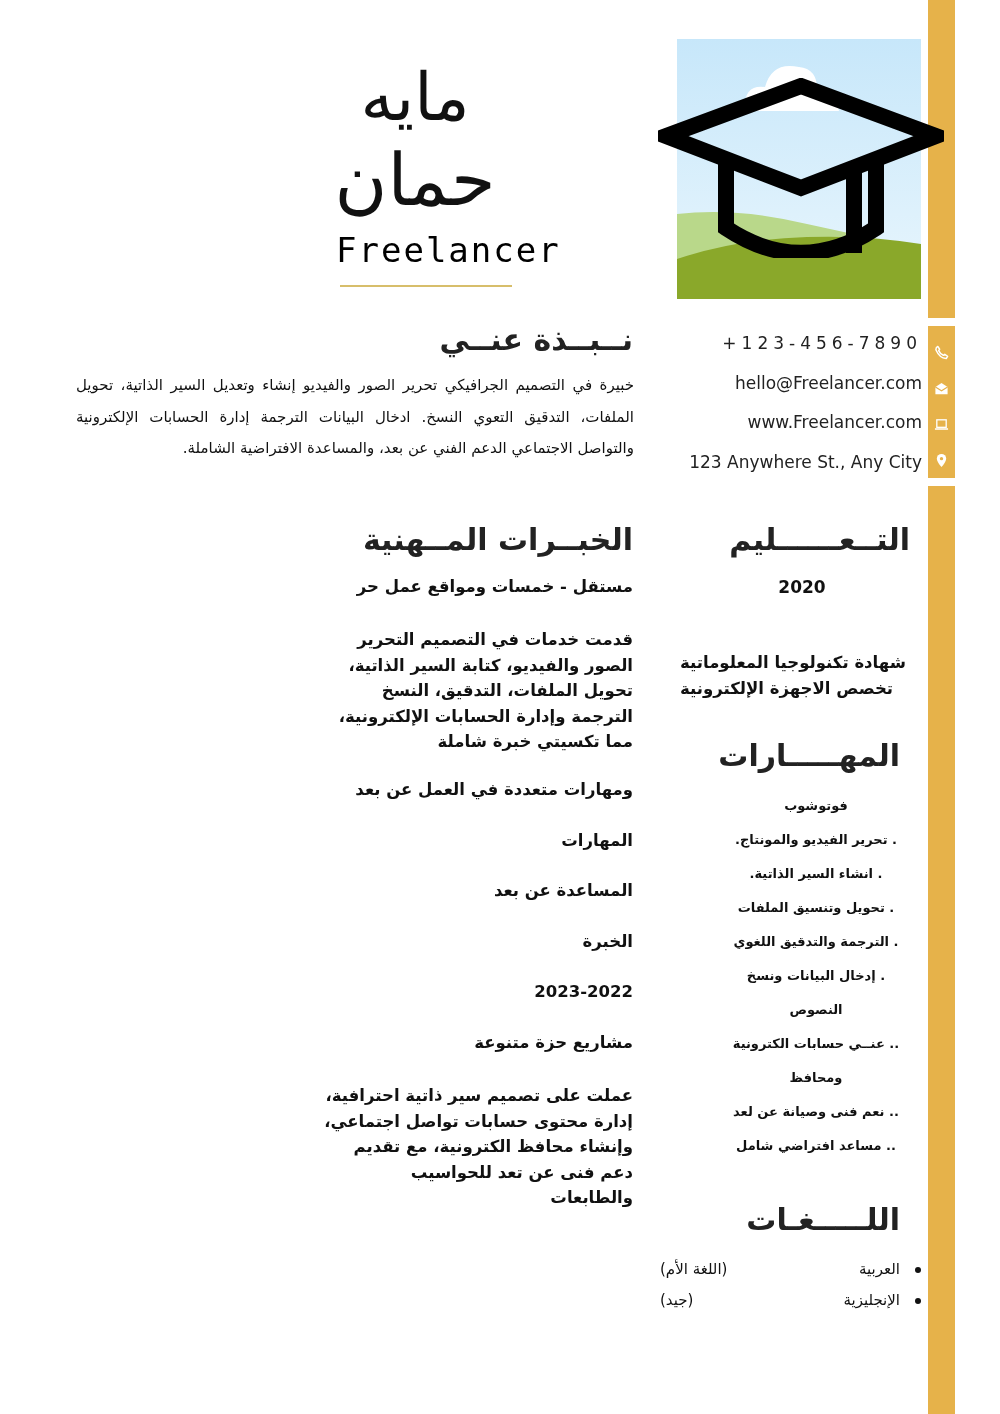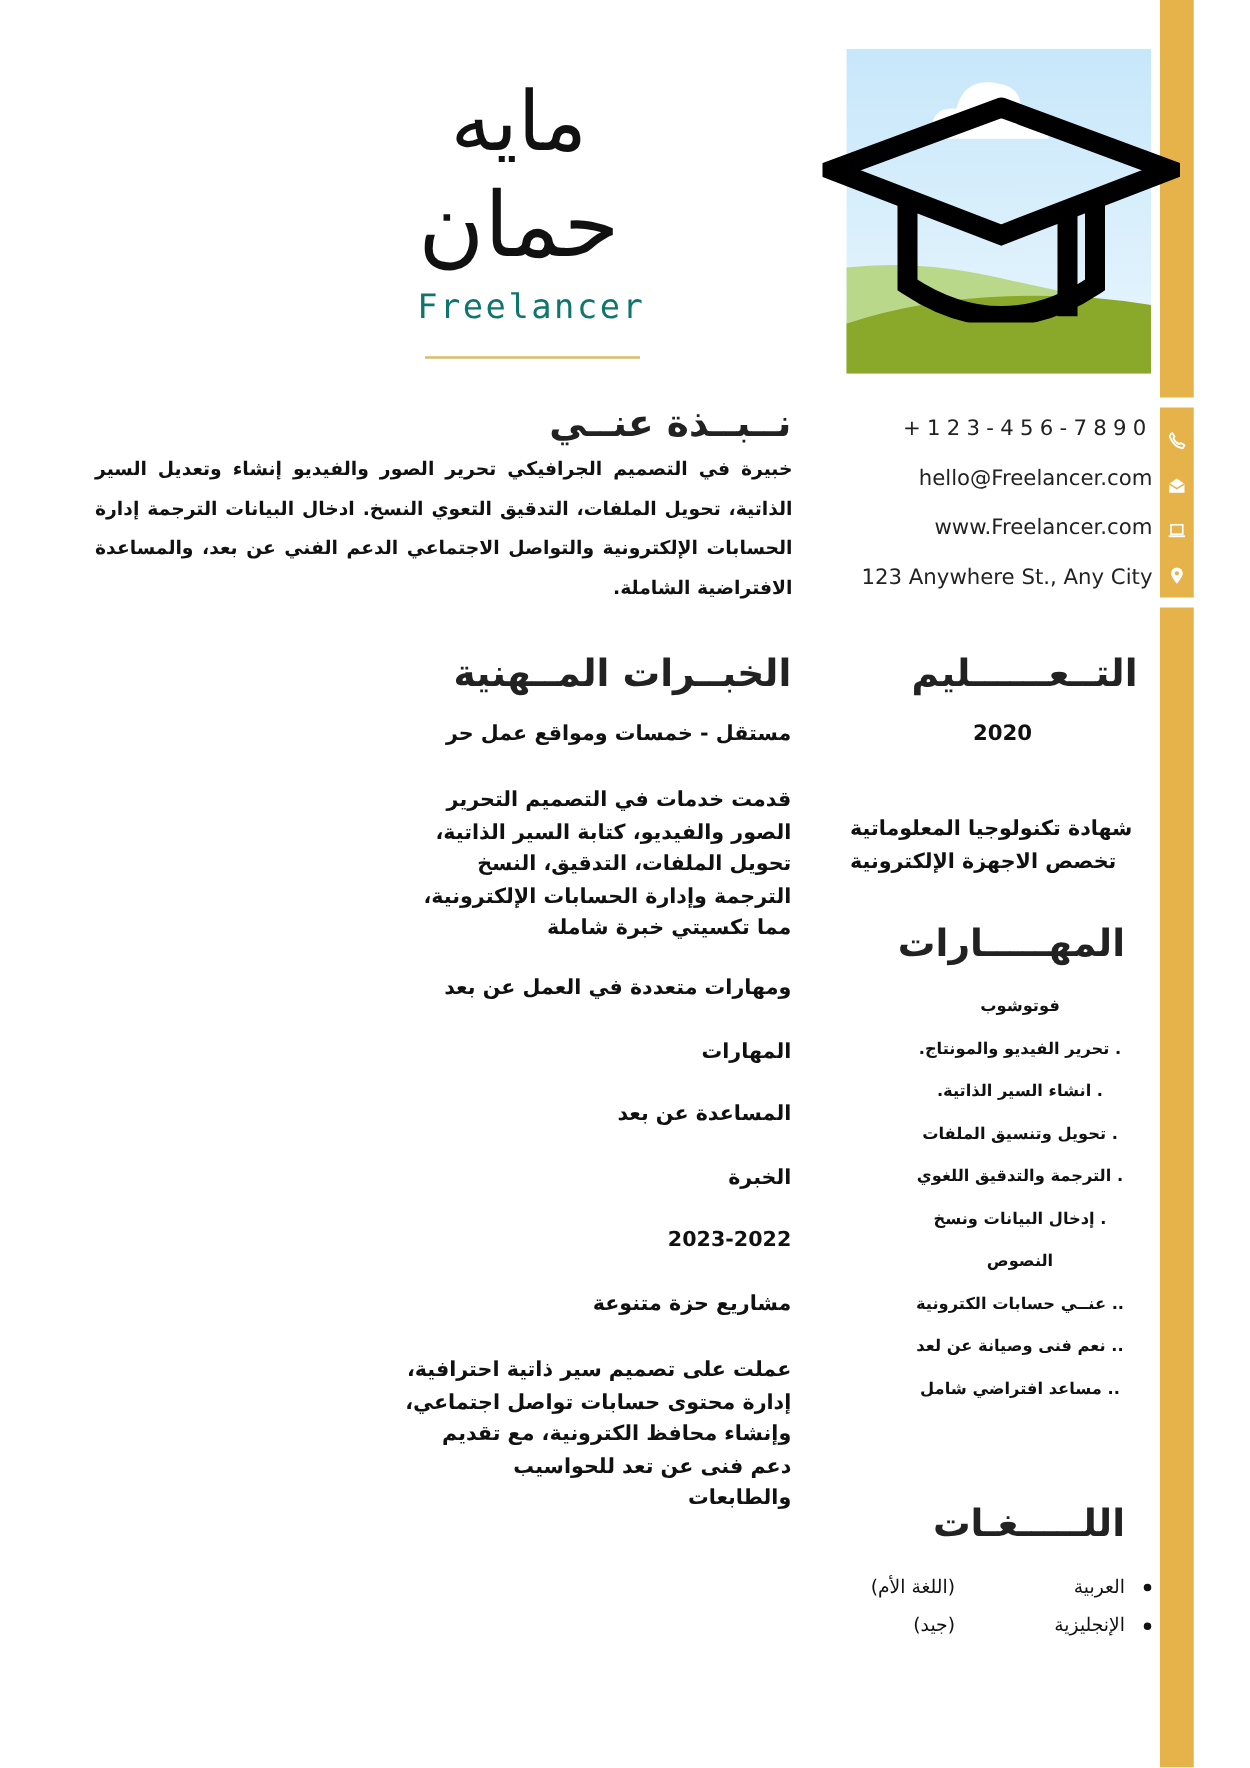--- a/index.html
+++ b/index.html
@@ -12,48 +12,48 @@
     .bar.bottom { top: 486px; height: 928px; }
     .bar-icon { width: 27px; height: 39px; display: flex; align-items: center; justify-content: center; }
     .bar-icon svg { width: 15px; height: 15px; }
 
     .photo { position: absolute; left: 677px; top: 39px; width: 244px; height: 260px; overflow: hidden; }
     .grad-cap { position: absolute; left: 658px; top: 78px; width: 286px; height: 180px; }
 
     .name { position: absolute; left: 300px; top: 58px; width: 230px; text-align: center; direction: rtl; font-family: "DejaVu Sans", sans-serif; font-weight: 300; color: #111; }
     .name .line1 { font-size: 66px; line-height: 80px; letter-spacing: 2px; }
     .name .line2 { font-size: 72px; line-height: 84px; letter-spacing: 2px; }
-    .role { position: absolute; left: 320px; top: 230px; width: 210px; text-align: center; font-family: "DejaVu Sans Mono", monospace; font-size: 27px; letter-spacing: 2px; color: #0f766e; }
+    .role { position: absolute; left: 336px; top: 230px; width: 210px; text-align: center; font-family: "DejaVu Sans Mono", monospace; font-size: 34px; letter-spacing: 2px; color: #000000; }
     .role-line { position: absolute; left: 340px; top: 285px; width: 172px; height: 2px; background: #D7BE6B; }
 
     .section-title { position: absolute; direction: rtl; text-align: right; font-family: "DejaVu Sans", sans-serif; font-weight: 700; font-size: 30px; color: #222; letter-spacing: 3px; }
 
     .about-title { right: 367px; top: 322px; }
-    .about-text { position: absolute; left: 76px; top: 360px; width: 558px; direction: rtl; text-align: justify; font-weight: bold; font-size: 15px; line-height: 31.5px; color: #111; }
+    .about-text { position: absolute; left: 76px; top: 370px; width: 558px; direction: rtl; text-align: justify; font-weight: normal; font-size: 15px; line-height: 31.5px; color: #111; }
 
     .exp-title { right: 367px; top: 522px; }
     .exp-block { position: absolute; right: 367px; direction: rtl; text-align: right; font-weight: bold; font-size: 16.5px; color: #111; }
     .exp-para { line-height: 25.5px; }
 
     .contact-list { position: absolute; right: 78px; top: 328px; text-align: right; font-family: "DejaVu Sans", sans-serif; font-size: 17px; color: #222; }
     .contact-item { height: 39.5px; line-height: 30px; white-space: nowrap; }
     .contact-item.phone { letter-spacing: 5px; }
 
     .edu-title { right: 90px; top: 522px; }
     .edu-year { position: absolute; left: 760px; width: 84px; top: 577px; text-align: center; font-weight: bold; font-size: 17px; color: #111; }
     .edu-degree { position: absolute; left: 680px; width: 245px; top: 650px; text-align: left; direction: rtl; font-weight: bold; font-size: 16.5px; line-height: 25.5px; color: #111; }
 
     .skills-title { right: 100px; top: 738px; }
     .skills-list { position: absolute; left: 716px; width: 200px; top: 794px; text-align: center; direction: rtl; font-weight: bold; font-size: 13px; color: #111; }
     .skill-item { height: 34px; line-height: 24px; }
 
     .lang-title { right: 100px; top: 1202px; }
     .lang-bullet { position: absolute; left: 915px; width: 6px; height: 6px; border-radius: 50%; background: #111; }
     .lang-name { position: absolute; width: 120px; right: 100px; text-align: right; direction: rtl; font-size: 15px; }
-    .lang-level { position: absolute; width: 120px; right: 236px; text-align: right; direction: rtl; font-size: 15px; }
+    .lang-level { position: absolute; width: 120px; right: 220px; text-align: left; direction: rtl; font-size: 15px; }
   </style>
 </head>
 <body>
 
 <div class="bar top"></div>
 <div class="bar contact">
   <span class="bar-icon">
     <svg viewBox="0 0 16 16">
         <path d="M4 1.5 L6 4.5 L5 6 Q6.5 9.5 10 11 L11.5 10 L14.5 12 L13 14.5 Q6 14 2 5 Q2 2.5 4 1.5 Z" fill="none" stroke="#fff" stroke-width="1.6" stroke-linejoin="round"></path>
       </svg>
@@ -149,20 +149,21 @@
 <div class="section-title skills-title">المهـــــارات</div>
 <div class="skills-list">
   <div class="skill-item">فوتوشوب</div>
   <div class="skill-item">. تحرير الفيديو والمونتاج.</div>
   <div class="skill-item">. انشاء السير الذاتية.</div>
   <div class="skill-item">. تحويل وتنسيق الملفات</div>
   <div class="skill-item">. الترجمة والتدقيق اللغوي</div>
   <div class="skill-item">. إدخال البيانات ونسخ</div>
   <div class="skill-item">النصوص</div>
   <div class="skill-item">.. عنــي حسابات الكترونية</div>
+  <div class="skill-item">ومحافظ</div>
   <div class="skill-item">.. نعم فنى وصيانة عن لعد</div>
   <div class="skill-item">.. مساعد افتراضي شامل</div>
 </div>
 
 <div class="section-title lang-title">اللـــــغـات</div>
 <div>
   <span class="lang-bullet" style="top:1267px;"></span>
   <span class="lang-name" style="top:1260px;">العربية</span>
   <span class="lang-level" style="top:1260px;">(اللغة الأم)</span>
 </div>

